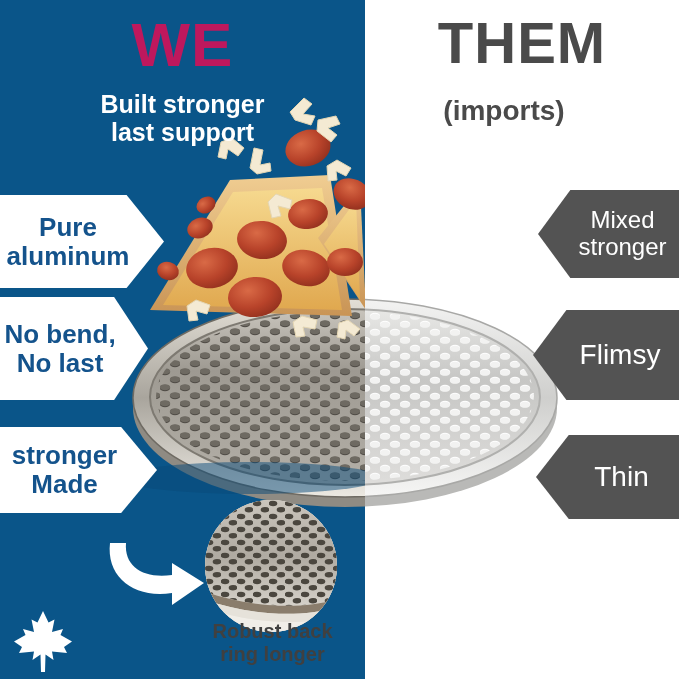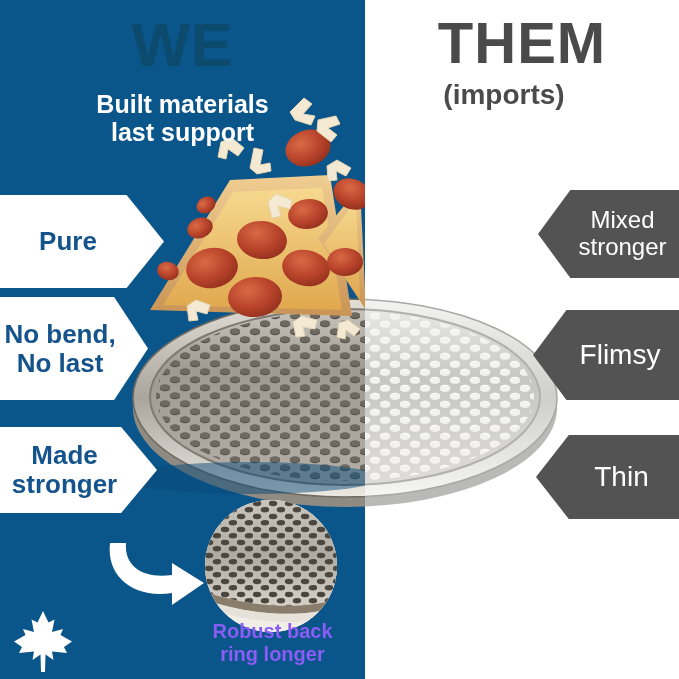--- a/index.html
+++ b/index.html
@@ -18,35 +18,35 @@
     background:#0a5589;
   }
   .half-right{
     position:absolute;left:365px;top:0;width:314px;height:679px;
     background:#ffffff;
   }
 
   
   .hdr-we{
     position:absolute;left:0;top:14px;width:365px;
-    text-align:center;color:#0c4a6e;
+    text-align:center;color:#be185d;
     font-size:62px;font-weight:bold;letter-spacing:1px;line-height:1;
   }
   .hdr-we-sub{
     position:absolute;left:0;top:90px;width:365px;
     text-align:center;color:#ffffff;
     font-size:25px;font-weight:bold;line-height:1.12;
   }
   .hdr-them{
     position:absolute;left:365px;top:14px;width:314px;
     text-align:center;color:#4a4a4a;
     font-size:58px;font-weight:bold;letter-spacing:1px;line-height:1;
   }
   .hdr-them-sub{
-    position:absolute;left:365px;top:80px;width:278px;
+    position:absolute;left:365px;top:96px;width:278px;
     text-align:center;color:#4a4a4a;
     font-size:28px;font-weight:bold;line-height:1.1;
   }
 
   
   .photo{
     position:absolute;left:0;top:0;width:679px;height:679px;
     pointer-events:none;
   }
 
@@ -77,21 +77,21 @@
   .cr-3{top:435px;width:149px;height:84px;font-size:28px;}
 
   
   .inset{
     position:absolute;left:205px;top:500px;width:132px;height:132px;
     border-radius:50%;overflow:hidden;
     background:#c9c4bb;
   }
   .inset-cap{
     position:absolute;left:170px;top:620px;width:205px;
-    text-align:center;color:#8b5cf6;font-weight:bold;
+    text-align:center;color:#404040;font-weight:bold;
     font-size:20px;line-height:1.14;
   }
 
   .curve-arrow{position:absolute;left:100px;top:525px;width:112px;height:85px;}
 
   .leaf{position:absolute;left:12px;top:608px;width:62px;height:66px;}
 </style>
 </head>
 <body>
 
@@ -220,42 +220,43 @@
         <path d="M302 316 l15 4 -2 9 -12 -2 2 9 -9 1 -3 -15 z"></path>
         <path d="M348 320 l12 9 -6 7 -8 -6 -1 9 -8 -2 2 -14 z"></path>
       </g>
     </g>
 
     <ellipse cx="250" cy="478" rx="130" ry="16" fill="#07497a" opacity="0.5" clip-path="url(#leftHalf)"></ellipse>
   </svg>
 
   <div class="hdr-we">WE</div>
   <div class="hdr-we-sub">
-    <div>Built materials</div>
+    <div>Built stronger</div>
     <div>last support</div>
   </div>
 
   <div class="hdr-them">THEM</div>
   <div class="hdr-them-sub">(imports)</div>
 
   <div class="cl cl-1">
     <div>
       <div>Pure</div>
+      <div>aluminum</div>
     </div>
   </div>
   <div class="cl cl-2">
     <div>
       <div>No bend,</div>
       <div>No last</div>
     </div>
   </div>
   <div class="cl cl-3">
     <div>
+      <div>stronger</div>
       <div>Made</div>
-      <div>stronger</div>
     </div>
   </div>
 
   <div class="cr cr-1">
     <div>
       <div>Mixed</div>
       <div>stronger</div>
     </div>
   </div>
   <div class="cr cr-2">

